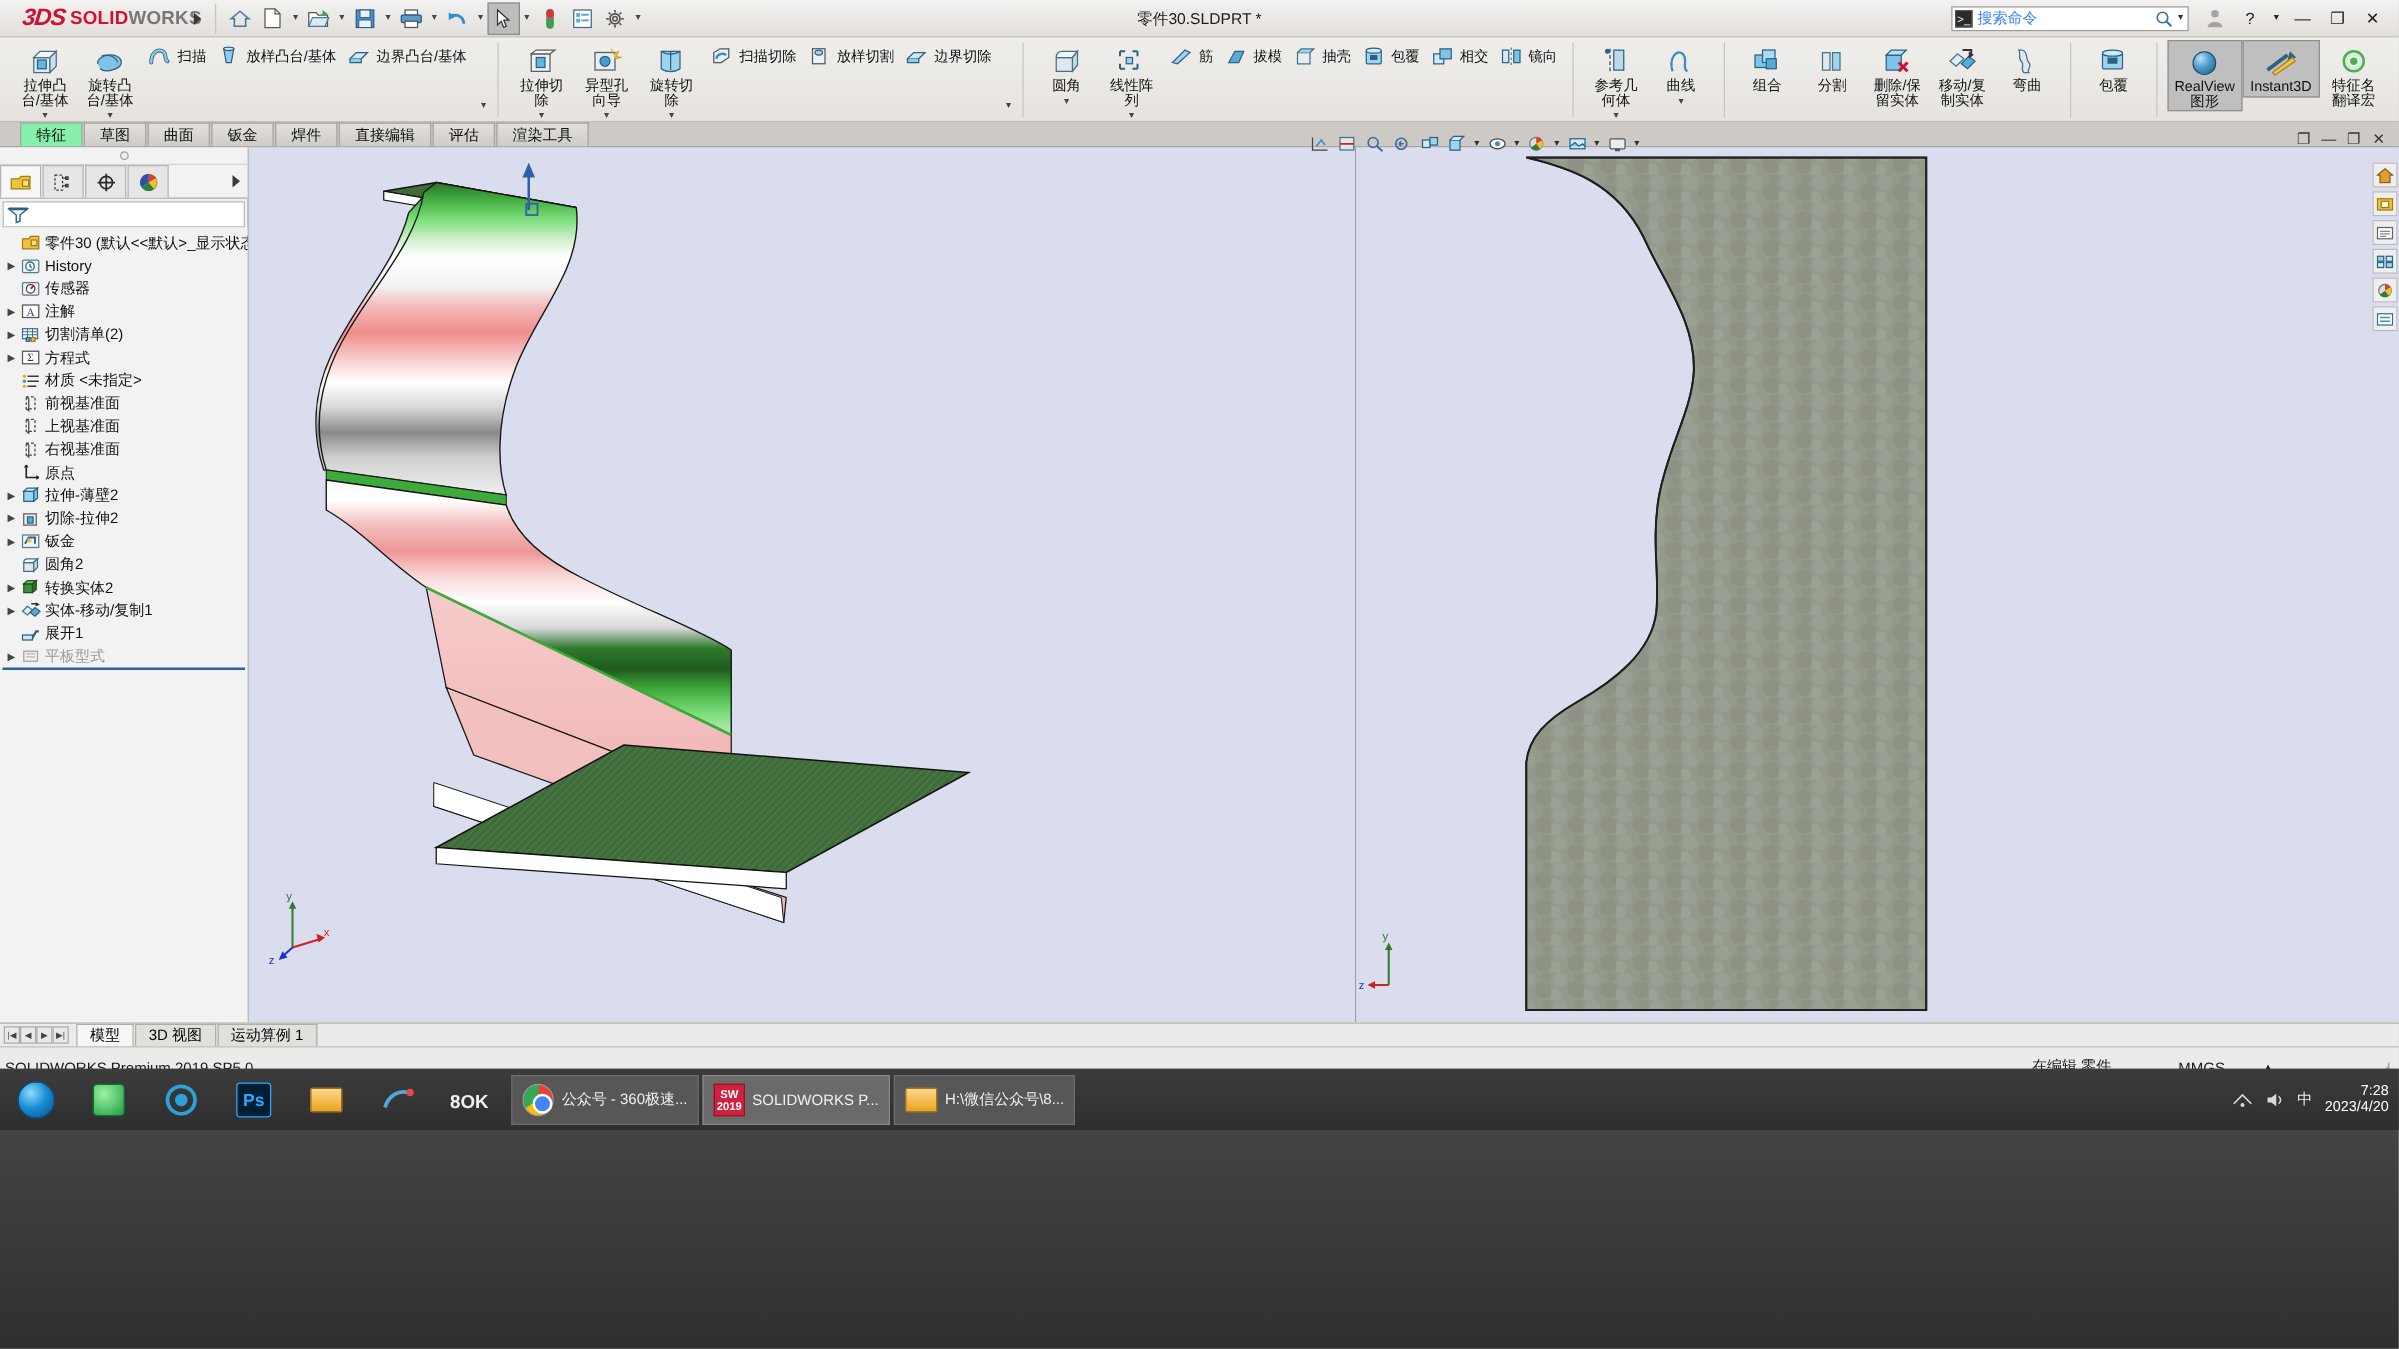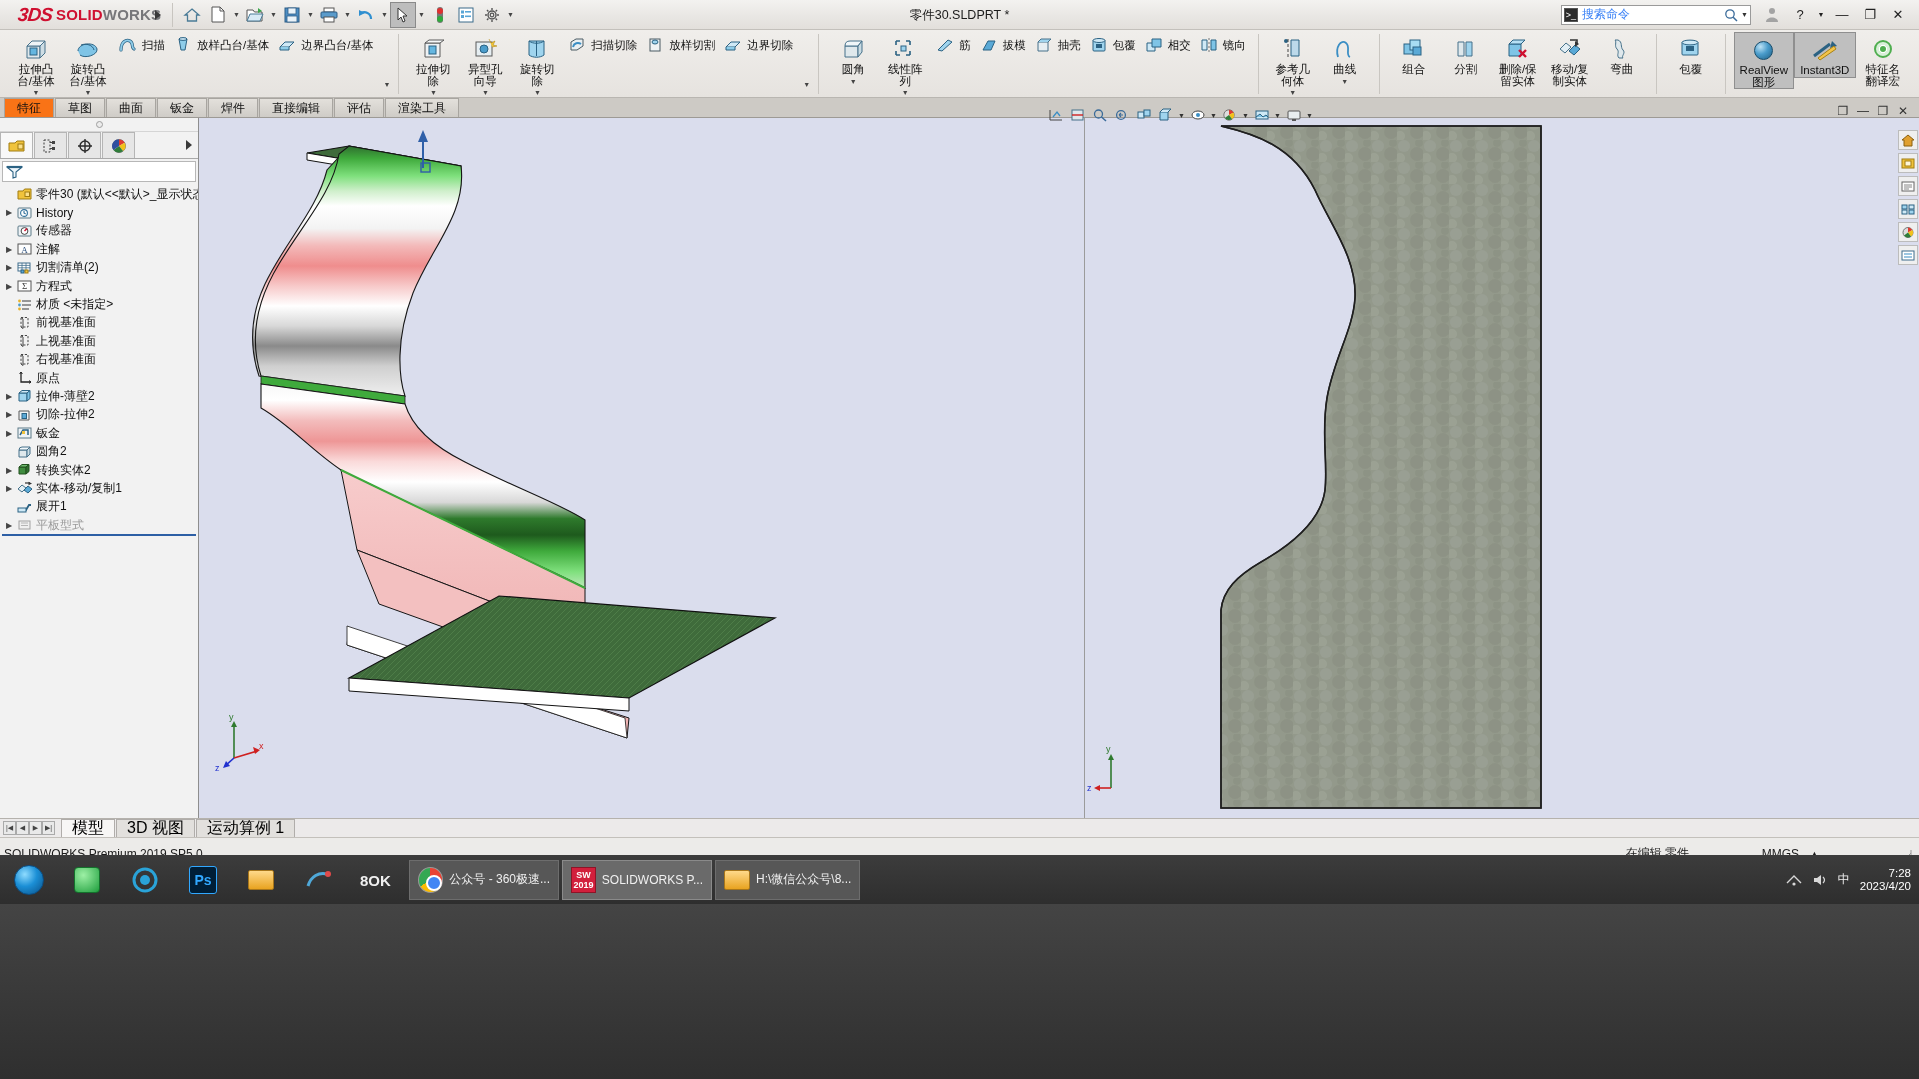--- a/index.html
+++ b/index.html
@@ -96,21 +96,21 @@
     position:absolute; left:0; top:98px; width:1919px; height:20px;
     background:#cdcac5; display:flex; align-items:flex-end;
     border-bottom:1px solid #9d9a95;
   }
   .ctab {
     height:19px; padding:0 12px; display:flex;align-items:center;
     font-size:12px; color:#111;
     background:linear-gradient(to bottom,#e3e0db,#cfccc7);
     border:1px solid #a8a5a0; border-bottom:none; margin-right:1px;
   }
-  .ctab.active { background:#f97316; color:#111; }
+  .ctab.active { background:#86efac; color:#111;margin-left:12px; }
 
   
   #leftpanel {
     position:absolute; left:0; top:118px; width:199px; height:700px;
     background:#f2f2f2; border-right:1px solid #8e8e8e;
     display:flex; flex-direction:column;
   }
   #panel-splitter {
     height:14px; background:#f2f2f2; border-bottom:1px solid #d5d5d5;
     display:flex; align-items:center; justify-content:center;
@@ -174,31 +174,31 @@
                    border:1px solid #bcbcbc; background:#efefef; }
 
   
   #bottomtabs {
     position:absolute; left:0; top:818px; width:1919px; height:19px;
     background:#eceaea; border-top:1px solid #b5b2ad; display:flex; align-items:center;
   }
   .navarrows { display:flex; align-items:center; padding-left:3px; gap:0px;}
   .navarrows div{ width:13px;height:14px;border:1px solid #aaa;background:#e9e9e9;
                   display:flex;align-items:center;justify-content:center;font-size:7px;color:#444;}
-  .btab { height:18px; padding:1px 10px; display:flex;align-items:center; font-size:16px;
+  .btab { height:18px; padding:1px 10px; display:flex;align-items:center; font-size:12px;
           border:1px solid #b0adaa; border-bottom:none; background:#e2e0dd; margin-right:1px; }
   .btab.active { background:#f7f6f5; }
   #statusbar {
     position:absolute; left:0; top:837px; width:1919px; height:32px;
     background:#ecebe9; border-top:1px solid #c3c0bb;
     display:flex; align-items:center; font-size:12px; color:#1a1a1a;
   }
   #statusbar .left { padding-left:4px; }
   #statusbar .r1 { position:absolute; right:230px; }
-  #statusbar .r2 { position:absolute; right:120px; }
+  #statusbar .r2 { position:absolute; right:139px; }
   #statusbar .r3 { position:absolute; right:100px; font-size:9px;}
   #statusbar .r4 { position:absolute; right:6px; display:flex; gap:6px;}
 
   
   #taskbar {
     position:absolute; left:0; top:855px; width:1919px; height:224px;
     background:linear-gradient(to bottom,#4a4a4a,#2f2f2f);
   }
   #taskbar-inner {
     position:absolute; left:0; top:0; width:1919px; height:49px;

